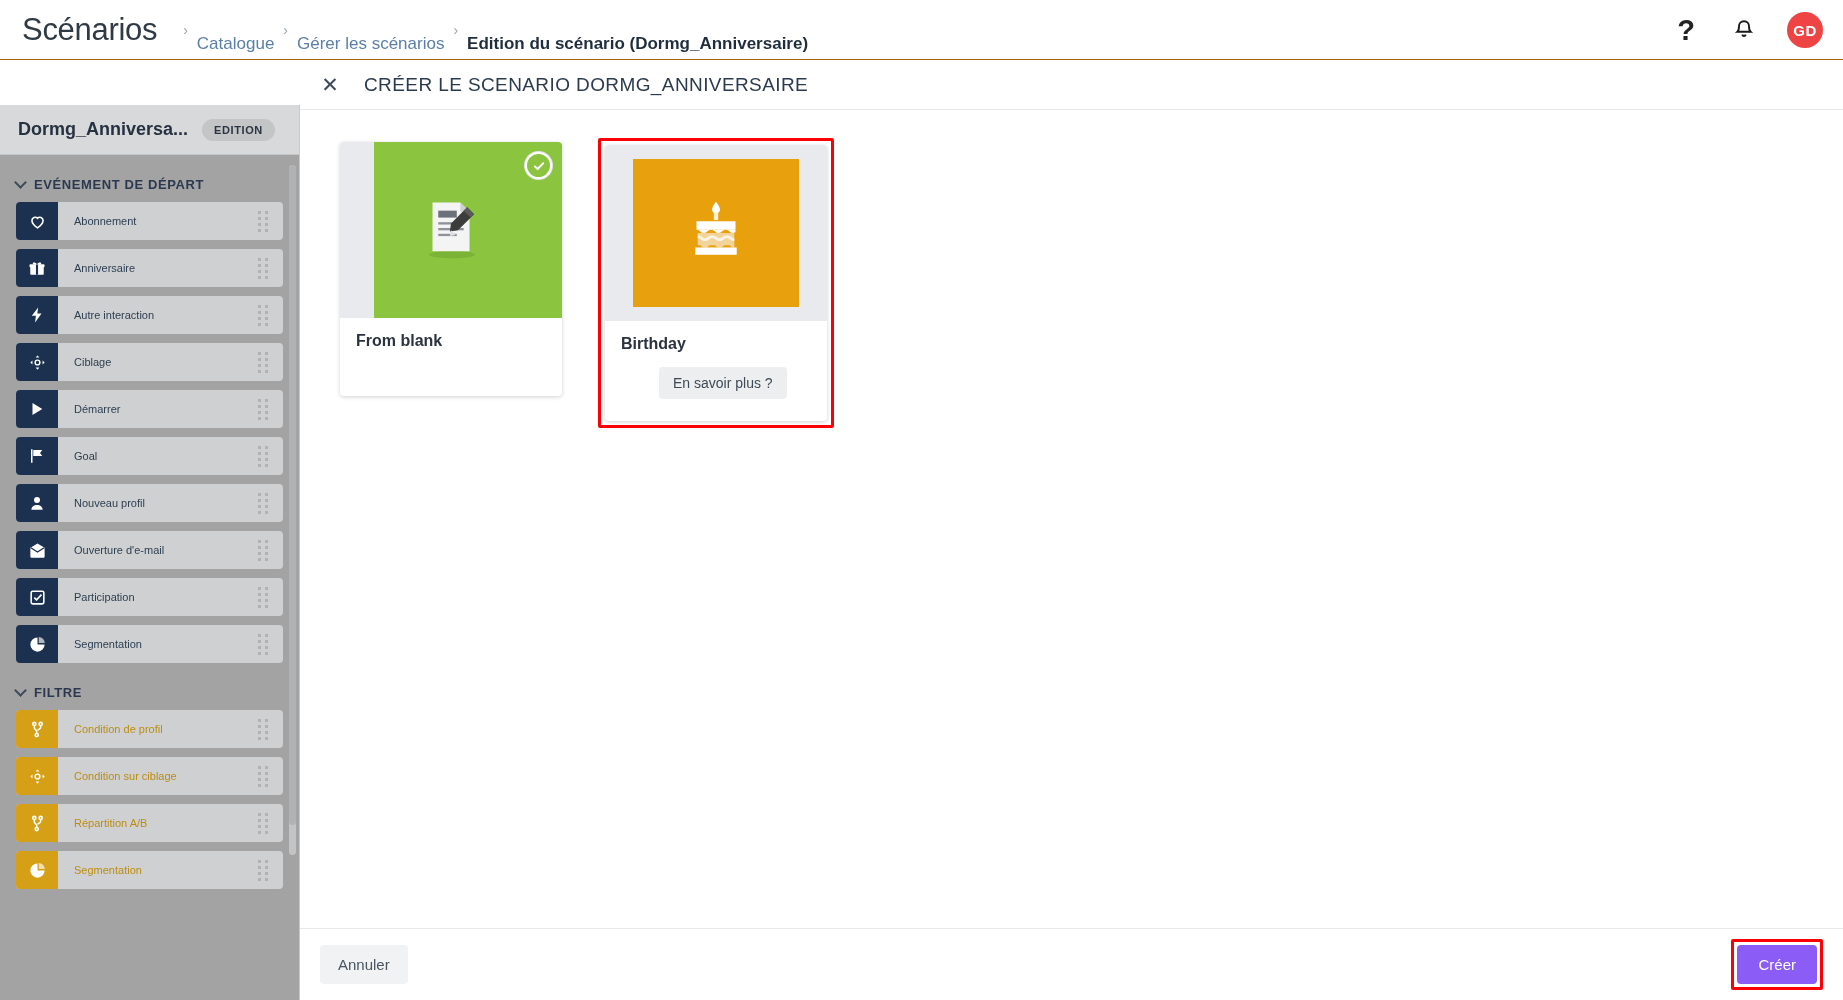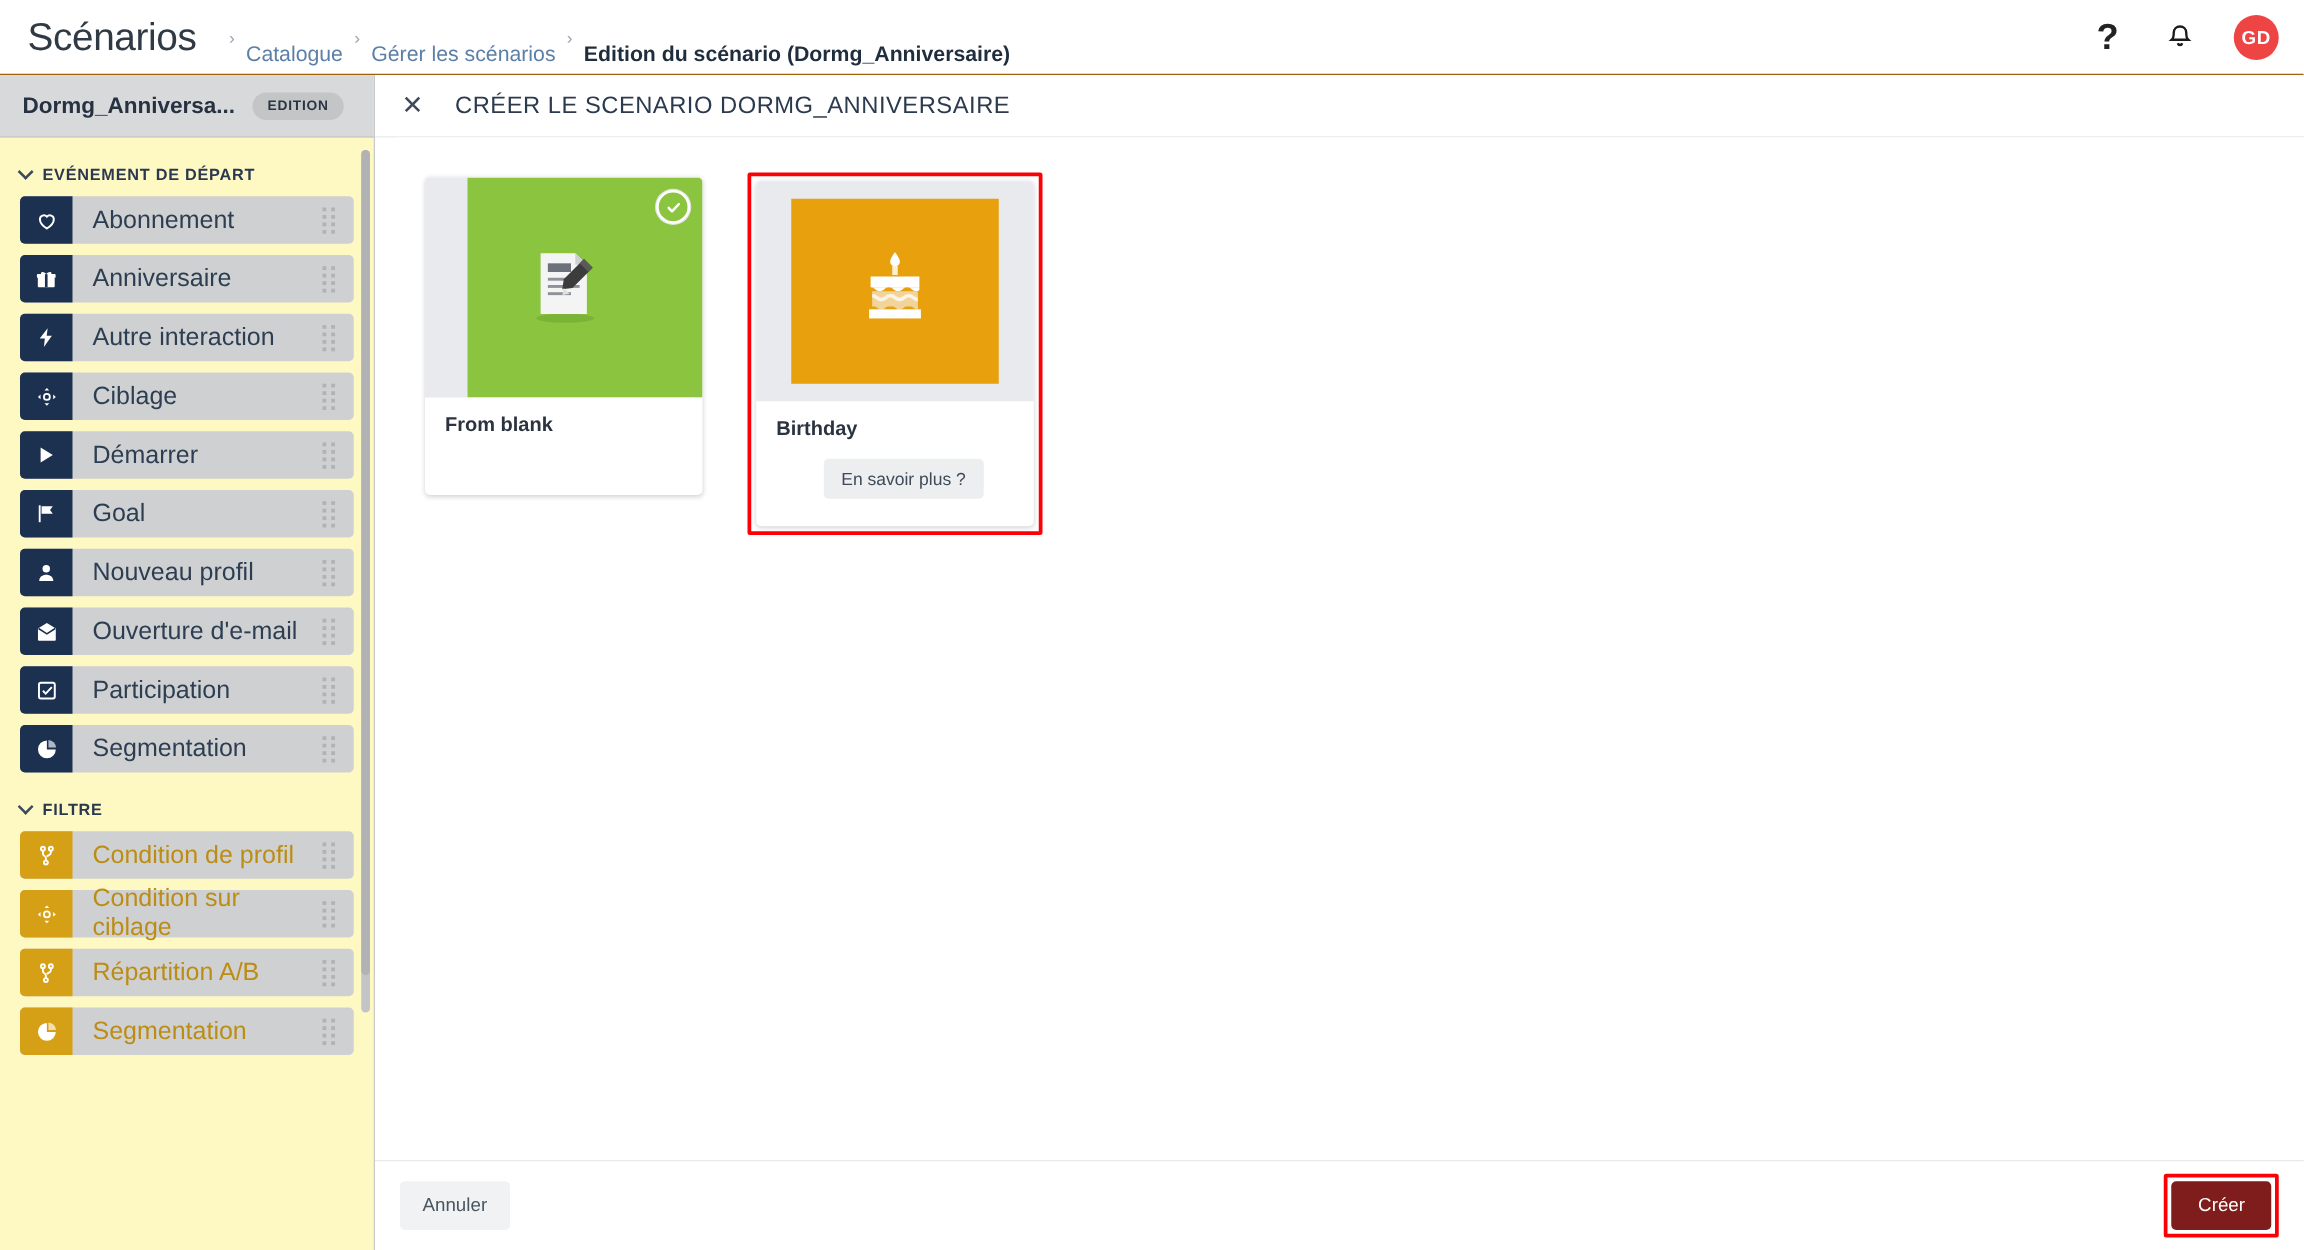--- a/index.html
+++ b/index.html
@@ -46,24 +46,25 @@
     display: flex; align-items: center; justify-content: center;
     font-size: 15px; font-weight: 600; letter-spacing: .5px;
   }
 
   
   .layout { display: flex; height: 940px; width: 100%; }
 
   
   .sidebar {
     width: 300px; min-width: 300px;
-    background: #fef9c3;
+    background: #a3a3a3;
     position: relative;
     display: flex; flex-direction: column;
     border-right: 1px solid #c7c9cb;
+    margin-top: 45px;
   }
   .sb-head {
     height: 50px; display: flex; align-items: center;
     padding: 0 18px; background: #d8d9da;
     border-bottom: 1px solid #c4c6c8;
     gap: 14px;
   }
   .sb-head-title {
     font-size: 18px; font-weight: 700; color: #263142;
     white-space: nowrap; overflow: hidden;
@@ -97,21 +98,21 @@
   .sb-ico {
     width: 42px; height: 38px; min-width: 42px;
     border-radius: 4px 0 0 4px;
     background: #1c3150;
     display: flex; align-items: center; justify-content: center;
     color: #fff;
   }
   .sb-item.filter .sb-ico { background: #d5a016; }
   .sb-label {
     flex: 1; padding-left: 16px;
-    font-size: 20px; color: #2d3e52;
+    font-size: 11px; color: #2d3e52;
   }
   .sb-item.filter .sb-label { color: #bc8d14; }
   .grip {
     width: 16px; margin-right: 12px;
     display: grid; grid-template-columns: 4px 4px; gap: 3px;
     justify-content: center;
   }
   .grip i {
     width: 3px; height: 3px; background: #b0b2b4; display: block;
   }
@@ -203,21 +204,21 @@
   .btn-cancel {
     background: #f0f2f4; color: #4a5560;
     border: none; border-radius: 4px;
     padding: 11px 18px; font-size: 15px;
     font-family: inherit;
   }
   .create-wrap {
     border: 3px solid #fb0007; border-radius: 2px; padding: 3px;
   }
   .btn-create {
-    background: #7f1d1d; color: #fff; border: none;
+    background: #8b5cf6; color: #fff; border: none;
     border-radius: 4px; padding: 11px 21px; font-size: 15px;
     font-family: inherit;
   }
 </style>
 </head>
 <body>
 
 <div class="topbar">
   <div class="app-title">Scénarios</div>
   <nav class="breadcrumb">

